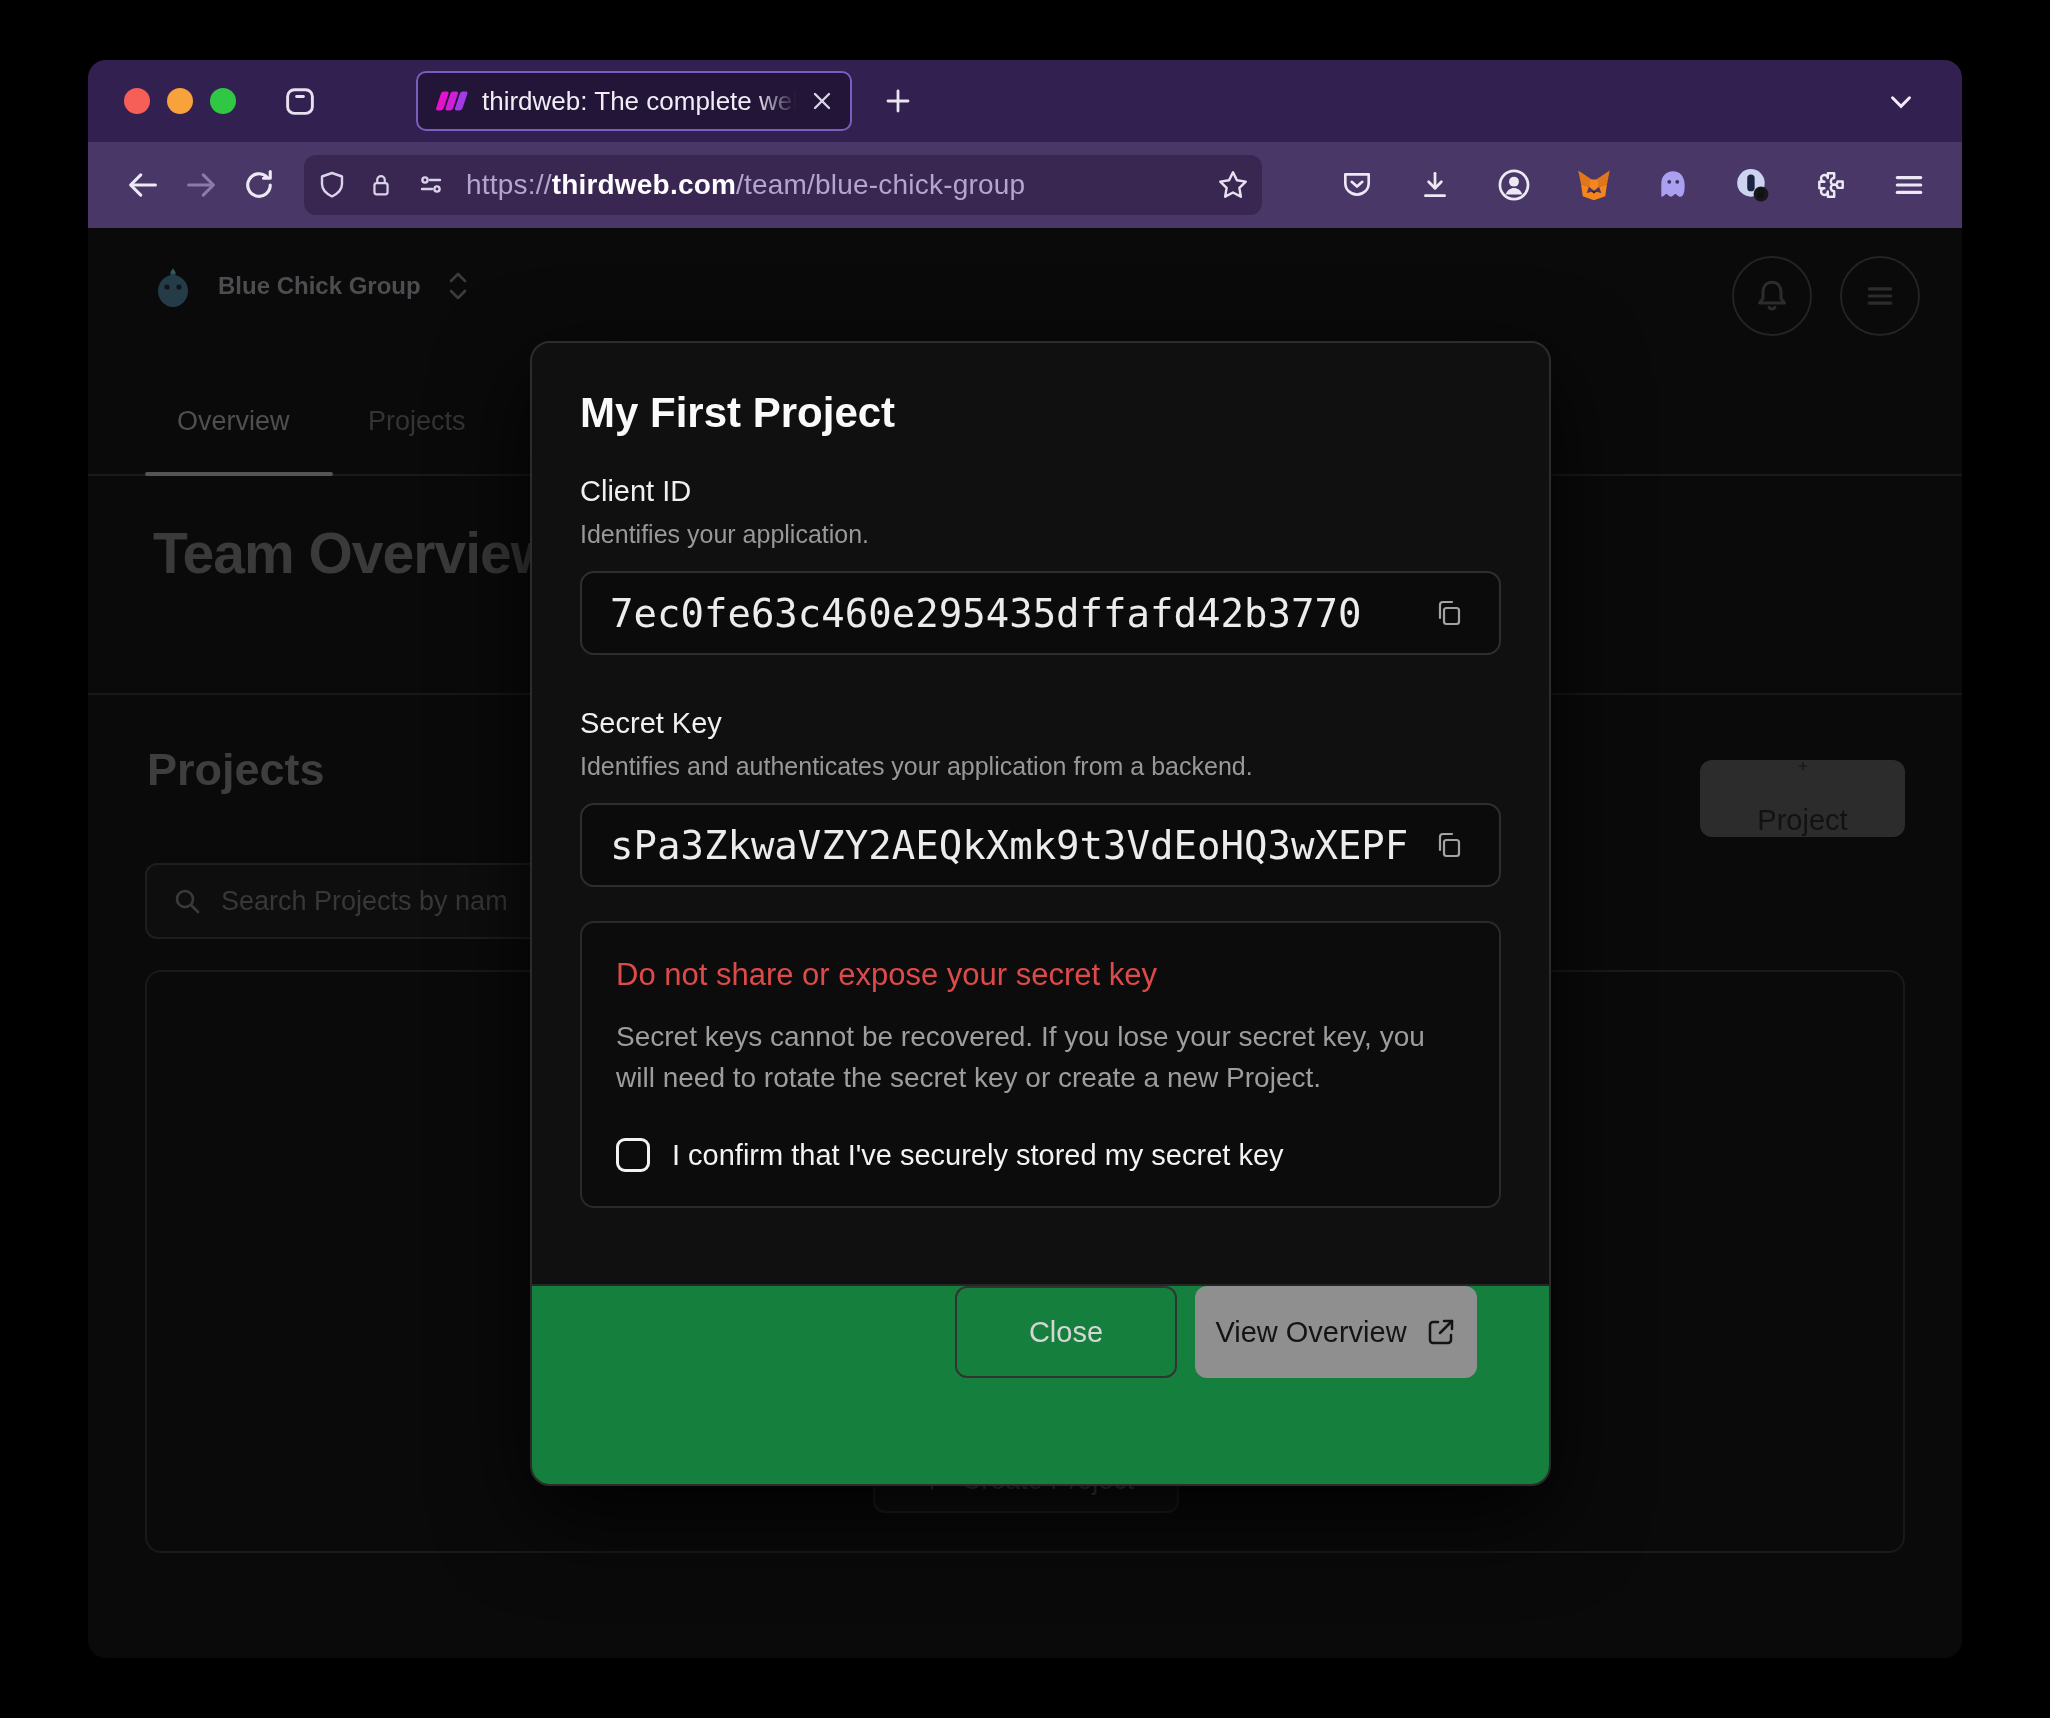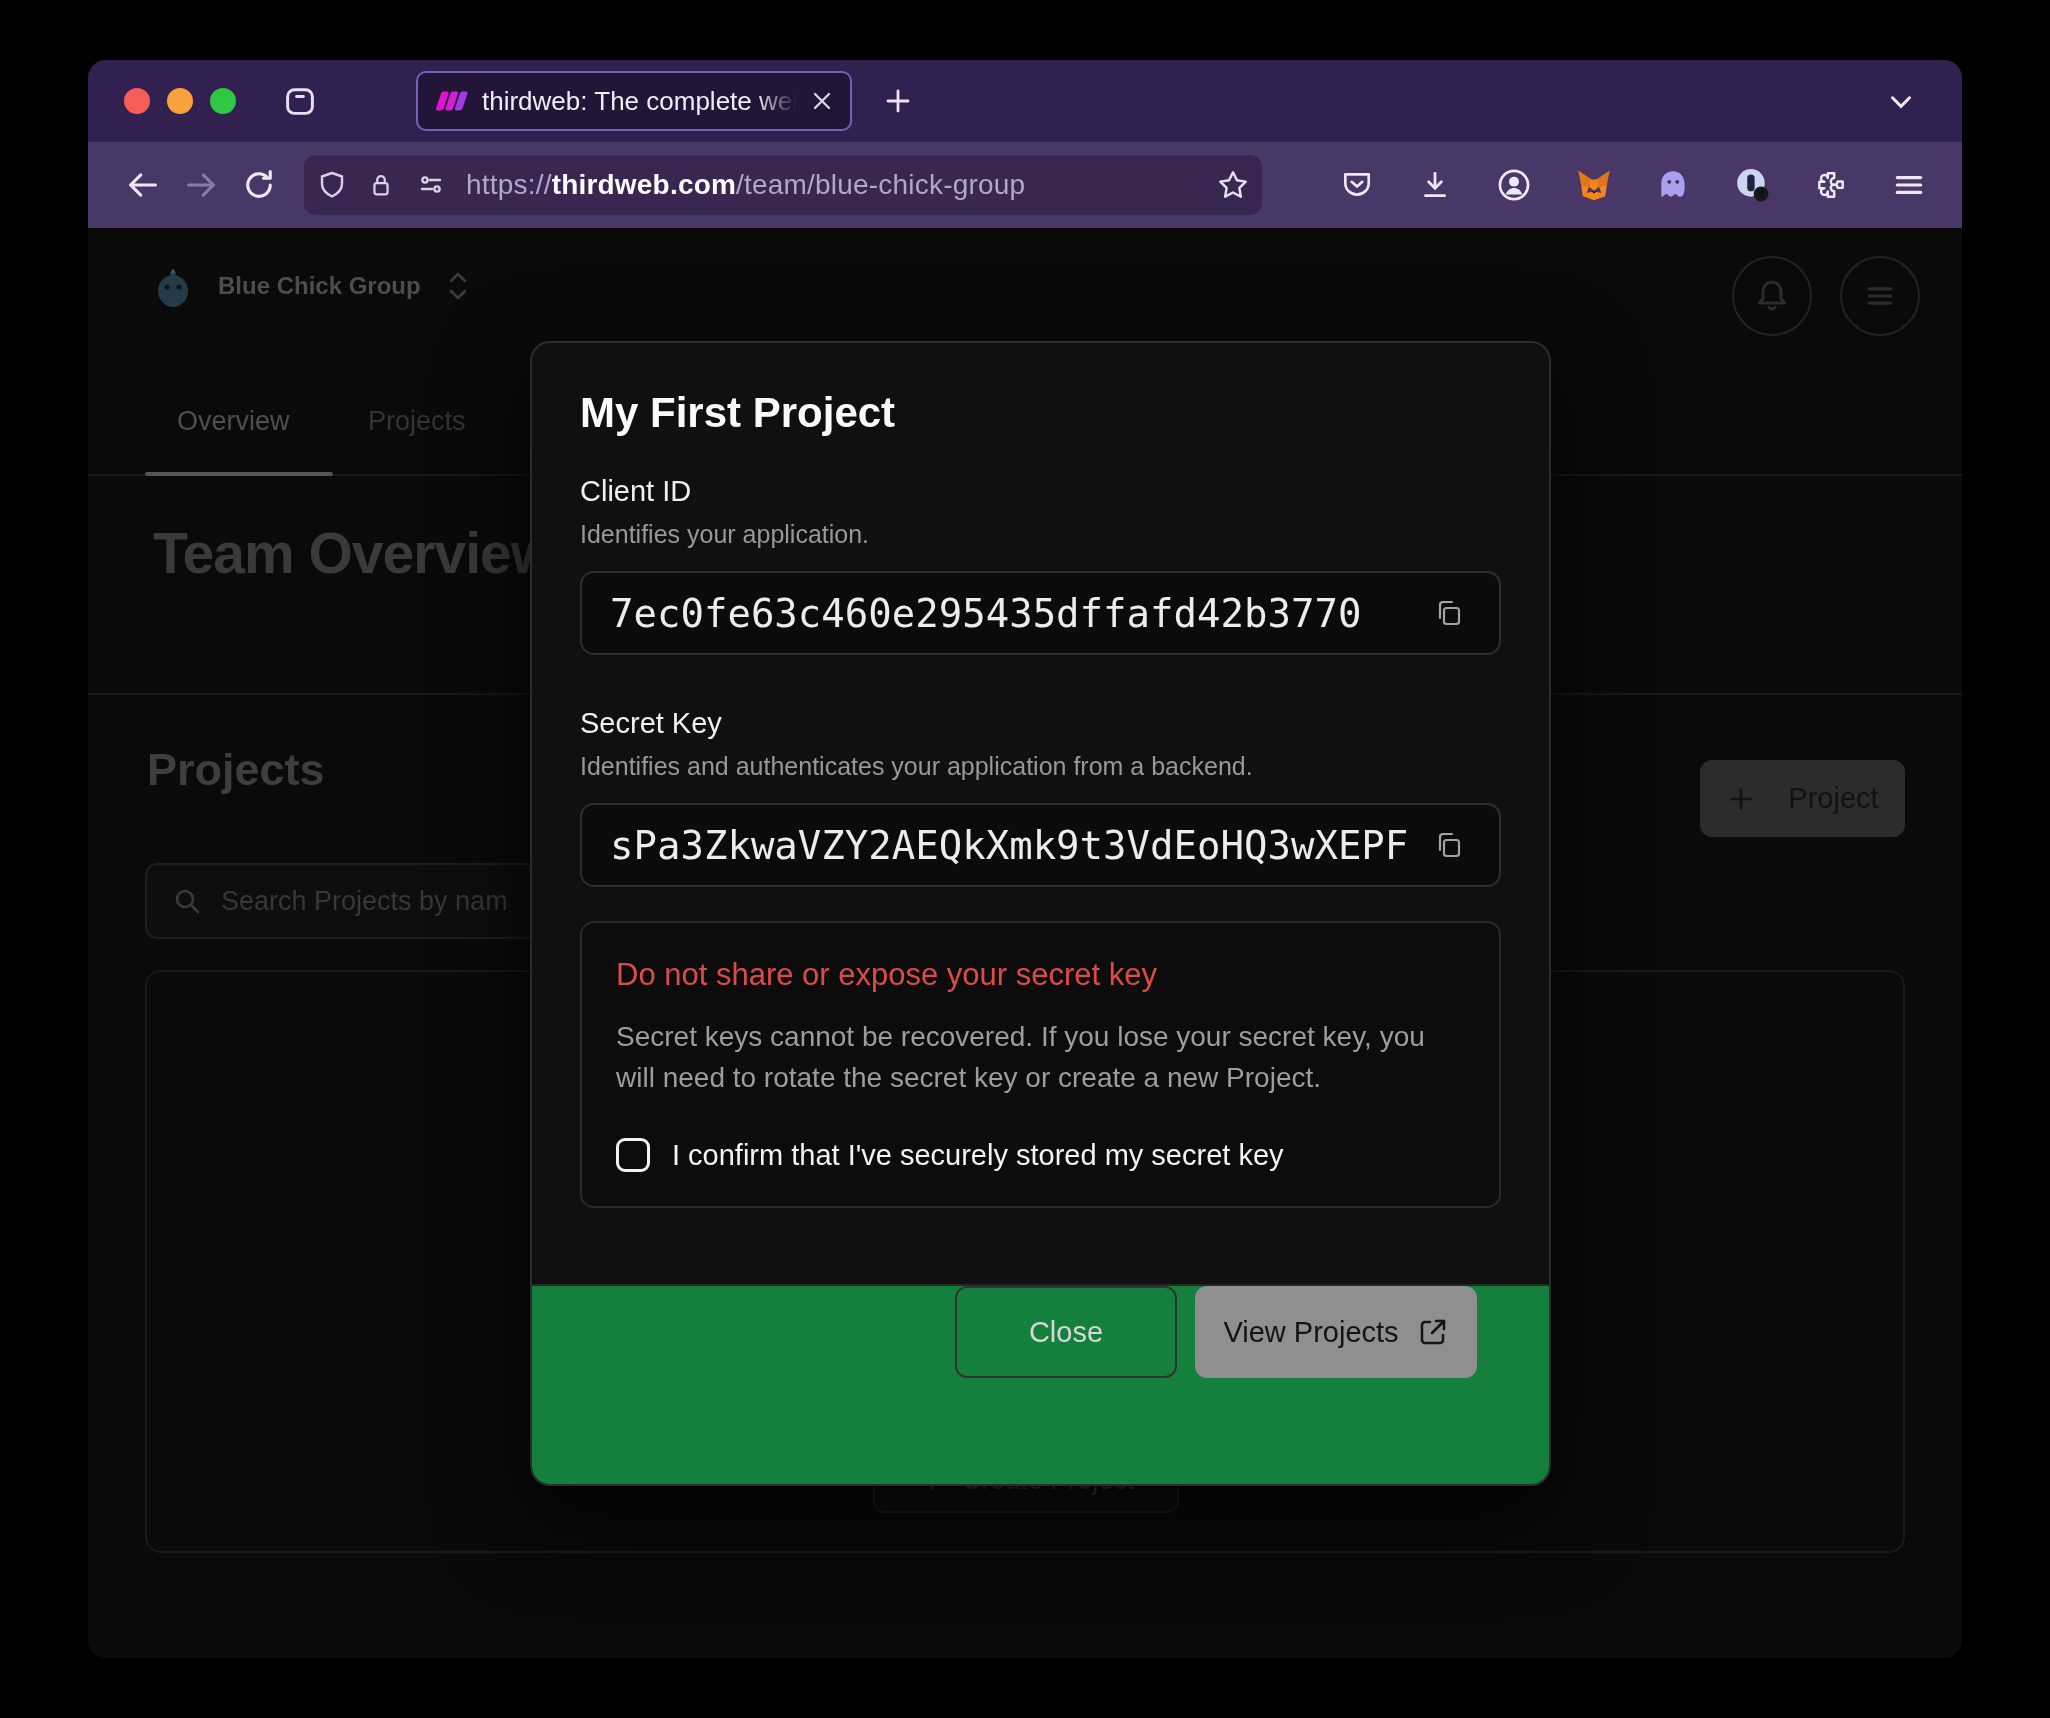--- a/index.html
+++ b/index.html
@@ -46,21 +46,21 @@
   .pagetab.t0 { left:89px; color:#4f4f4f; }
   .pagetab.t1 { left:280px; color:#343434; }
   .pagenav .underline { position:absolute; left:57px; bottom:-2px; width:188px; height:4px; background:#555; border-radius:2px; }
 
   .team-title { position:absolute; left:65px; top:292px; font-size:57px; font-weight:700; color:#3a3a3a; letter-spacing:-1px; white-space:nowrap; }
   .divider1 { position:absolute; top:465px; left:0; right:0; border-top:2px solid #181818; }
   .projects-h { position:absolute; left:59px; top:516px; font-size:45px; font-weight:700; color:#3e3e3e; }
 
   .project-btn { position:absolute; left:1612px; top:532px; width:205px; height:77px; background:#2c2c2c;
                  border-radius:12px; display:flex; align-items:center; justify-content:center; gap:32px;
-                 color:#121212; font-size:29px; }
+                 color:#121212; font-size:29px;flex-direction:column; }
   .search-input { position:absolute; left:57px; top:635px; width:1348px; height:76px; border:2px solid #1e1e1e;
                   background:#0e0e0e; border-radius:12px; display:flex; align-items:center; padding:0 24px; gap:18px;
                   color:#383838; font-size:27px; overflow:hidden; white-space:nowrap; }
   .mau-select { position:absolute; left:1432px; top:635px; width:385px; height:76px; border:2px solid #1e1e1e;
                 border-radius:12px; display:flex; align-items:center; justify-content:space-between; padding:0 26px;
                 color:#3e3e3e; font-size:27px; }
   .panel { position:absolute; left:57px; top:742px; width:1760px; height:583px; border:2px solid #1a1a1a; border-radius:16px; }
   .create-btn { position:absolute; left:785px; top:1219px; width:306px; height:66px; border:2px solid #1f1f1f;
                 background:#101010; border-radius:12px; display:flex; align-items:center; justify-content:center;
                 gap:16px; color:#474747; font-size:27px; }
@@ -369,21 +369,21 @@
             <span class="confirm-label">I confirm that I've securely stored my secret key</span>
           </div>
         </div>
       </div>
 
       <div class="modal-footer">
         <div class="btn-close">
           <span>Close</span>
         </div>
         <div class="btn-view">
-          <span>View Projects</span>
+          <span>View Overview</span>
           <svg width="32" height="32" viewBox="0 0 32 32" fill="none" stroke="#141414" stroke-width="2.5" stroke-linecap="round" stroke-linejoin="round">
             <path d="M13 6H8a3 3 0 0 0-3 3v15a3 3 0 0 0 3 3h15a3 3 0 0 0 3-3v-5"></path>
             <path d="M19 5h8v8"></path>
               <path d="M27 5L15 17"></path>
           </svg>
         </div>
       </div>
     </div>
 
   </div>

